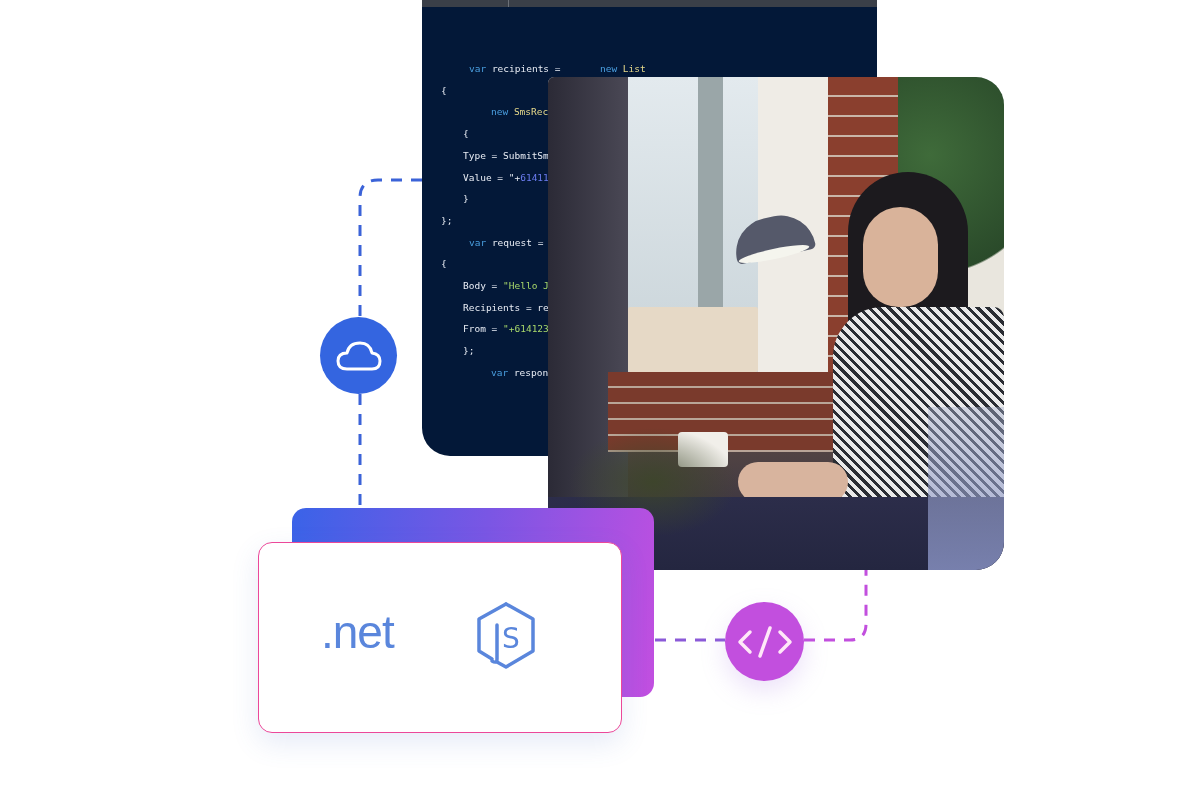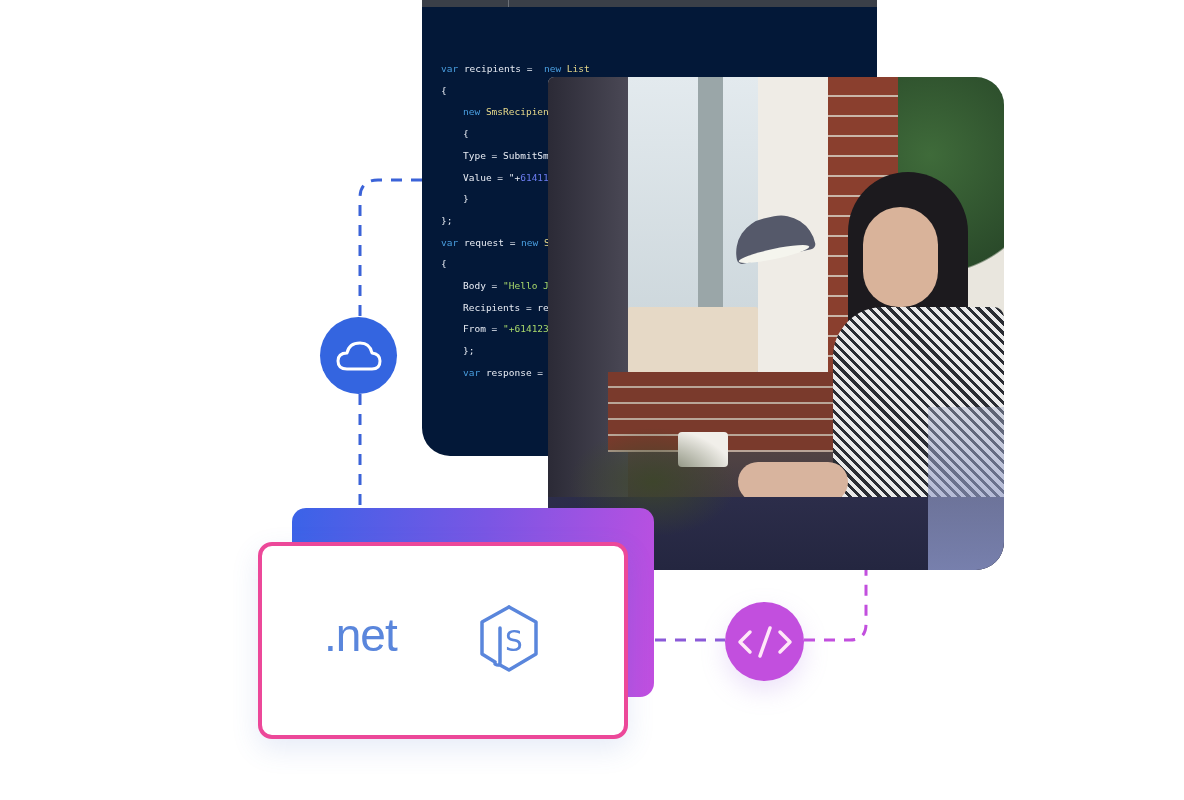--- a/index.html
+++ b/index.html
@@ -22,21 +22,21 @@
   }
   .code-topbar {
     position: absolute; left: 0; top: 0; width: 100%; height: 7px; background: #3a3f48;
   }
   .code-topbar .sep { position: absolute; left: 86px; top: 0; width: 1px; height: 7px; background: #6b7078; }
   .code-body {
     position: absolute; left: 19px; top: 58px;
     font-family: "DejaVu Sans Mono", monospace; font-size: 9.5px;
     color: #e8ecf4; line-height: 21.7px; white-space: pre;
   }
-  .kw { color: #4a9fe0; }
+  .kw { color: #4a9fe0; margin-left: 28px; }
   .ty { color: #e6d88a; text-align: center; }
   .str { color: #a8d86a; }
   .num { color: #6b7cf0; }
 
   
   .photo {
     left: 548px; top: 77px; width: 456px; height: 493px;
     border-radius: 6px 28px 28px 0;
     z-index: 3; overflow: hidden;
     background: linear-gradient(180deg, #cdd5d8 0%, #b9c2c6 40%, #5b4a44 70%, #2a2a40 100%);
@@ -46,21 +46,21 @@
   
   .grad-card {
     left: 292px; top: 508px; width: 362px; height: 189px;
     border-radius: 14px;
     background: linear-gradient(100deg, #3a63e8 0%, #7a56e4 50%, #c24fe0 100%);
     z-index: 4;
   }
   .white-card {
     left: 258px; top: 542px; width: 362px; height: 189px;
     border-radius: 14px; background: #ffffff;
-    border: 4px solid #ec4899;
+    border: 1px solid #ec4899;
     box-shadow: 0 10px 28px rgba(80,110,200,0.14);
     z-index: 5;
   }
   .net-label {
     position: absolute; left: 62px; top: 62px;
     font-size: 46px; font-weight: normal; color: #5a86dc; letter-spacing: -1px;
   }
   .js-logo { position: absolute; left: 214px; top: 58px; width: 66px; height: 70px; }
 
   

